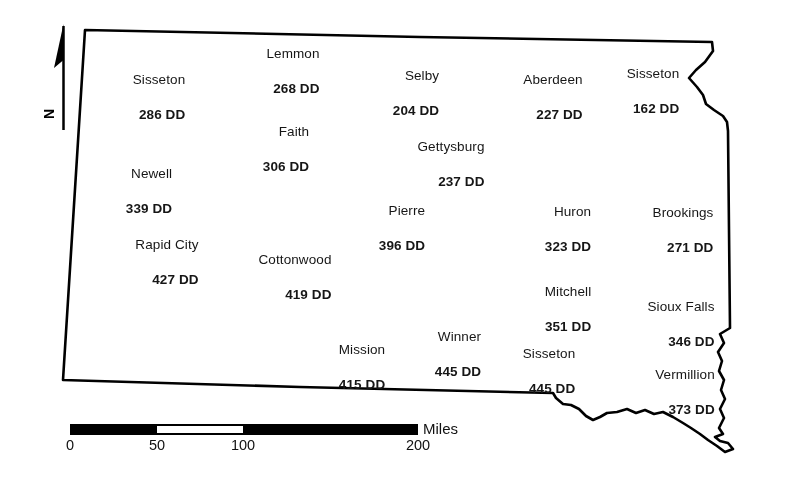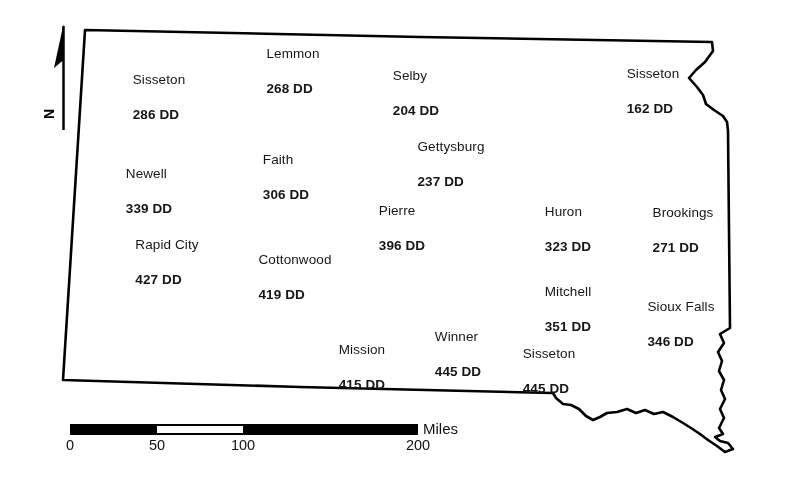--- a/index.html
+++ b/index.html
@@ -11,21 +11,21 @@
     overflow: hidden;
   }
   .stage { position: relative; width: 800px; height: 500px; background: #fff; }
   .map-svg { position: absolute; left: 0; top: 0; }
 
   .city {
     position: absolute;
     transform: translateX(-50%);
     display: flex;
     flex-direction: column;
-    align-items: flex-start;
+    align-items: flex-end;
     font-size: 13.5px;
     line-height: 15px;
     white-space: nowrap;
     color: #161616;
     letter-spacing: 0.1px;
   }
   .city .cname { font-weight: 400; }
   .city .cdd { font-weight: 700; margin-top: 20px; }
 
   .north-n {
@@ -98,25 +98,29 @@
     <span class="cdd">286 DD</span>
   </div>
   <div class="city" style="left:293px;top:46px">
     <span class="cname">Lemmon</span>
     <span class="cdd">268 DD</span>
   </div>
   <div class="city" style="left:416px;top:68px">
     <span class="cname">Selby</span>
     <span class="cdd">204 DD</span>
   </div>
+  <div class="city" style="left:553px;top:72px">
+    <span class="cname">Aberdeen</span>
+    <span class="cdd">227 DD</span>
+  </div>
   <div class="city" style="left:653px;top:66px">
     <span class="cname">Sisseton</span>
     <span class="cdd">162 DD</span>
   </div>
-  <div class="city" style="left:286px;top:152px">
+  <div class="city" style="left:286px;top:124px">
     <span class="cname">Faith</span>
     <span class="cdd">306 DD</span>
   </div>
   <div class="city" style="left:451px;top:139px">
     <span class="cname">Gettysburg</span>
     <span class="cdd">237 DD</span>
   </div>
   <div class="city" style="left:149px;top:166px">
     <span class="cname">Newell</span>
     <span class="cdd">339 DD</span>
@@ -154,20 +158,24 @@
     <span class="cdd">445 DD</span>
   </div>
   <div class="city" style="left:362px;top:342px">
     <span class="cname">Mission</span>
     <span class="cdd">415 DD</span>
   </div>
   <div class="city" style="left:549px;top:346px">
     <span class="cname">Sisseton</span>
     <span class="cdd">445 DD</span>
   </div>
+  <div class="city" style="left:685px;top:367px">
+    <span class="cname">Vermillion</span>
+    <span class="cdd">373 DD</span>
+  </div>
 
   <div class="scalebar">
     <div class="seg black" style="left:0;width:87px"></div>
     <div class="seg white" style="left:87px;width:86px"></div>
     <div class="seg black" style="left:173px;width:175px"></div>
   </div>
   <span class="tick" style="left:70px">0</span>
   <span class="tick" style="left:157px">50</span>
   <span class="tick" style="left:243px">100</span>
   <span class="tick" style="left:418px">200</span>

